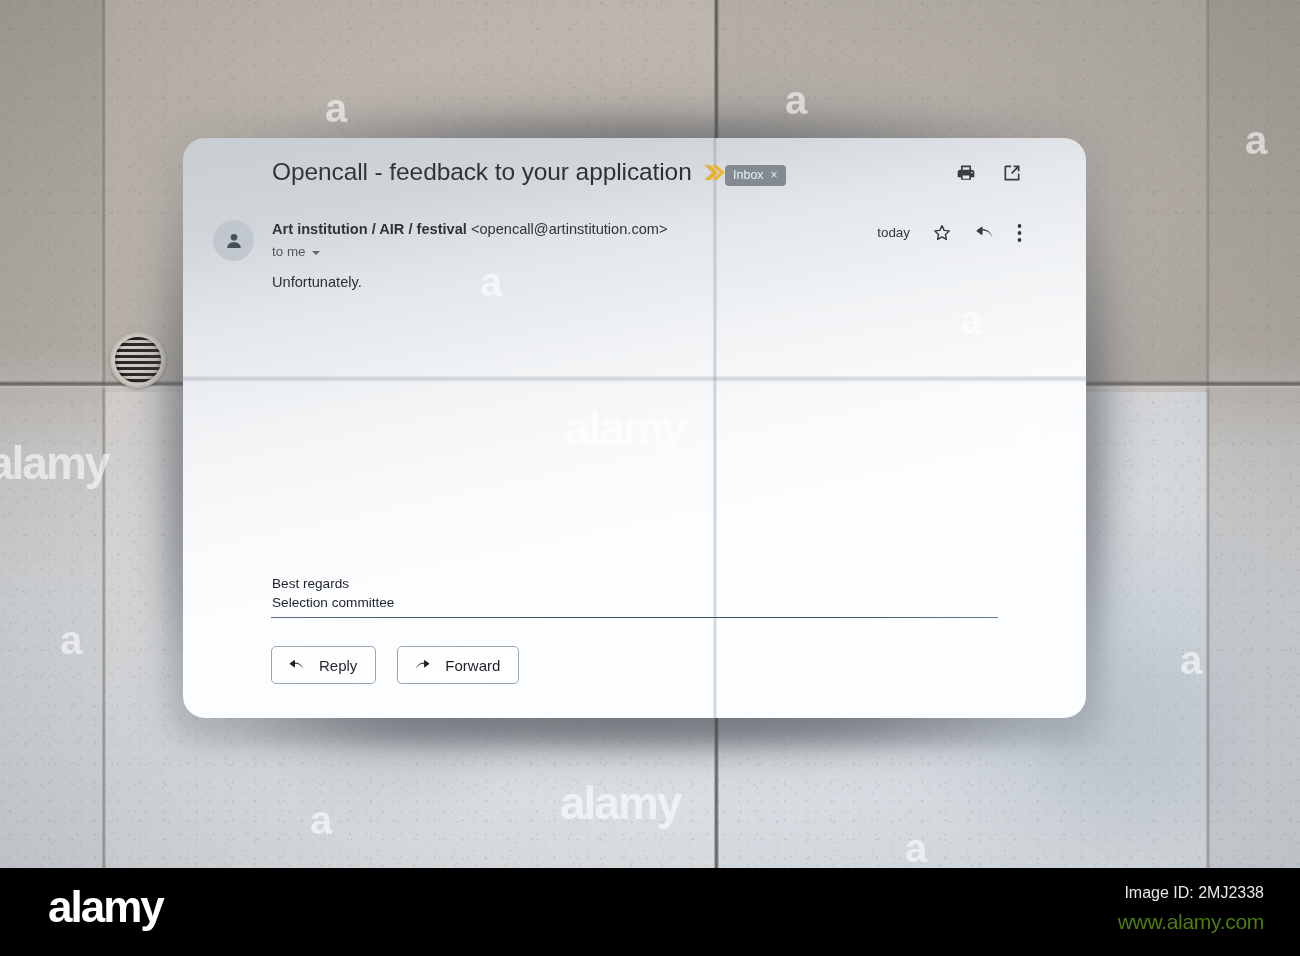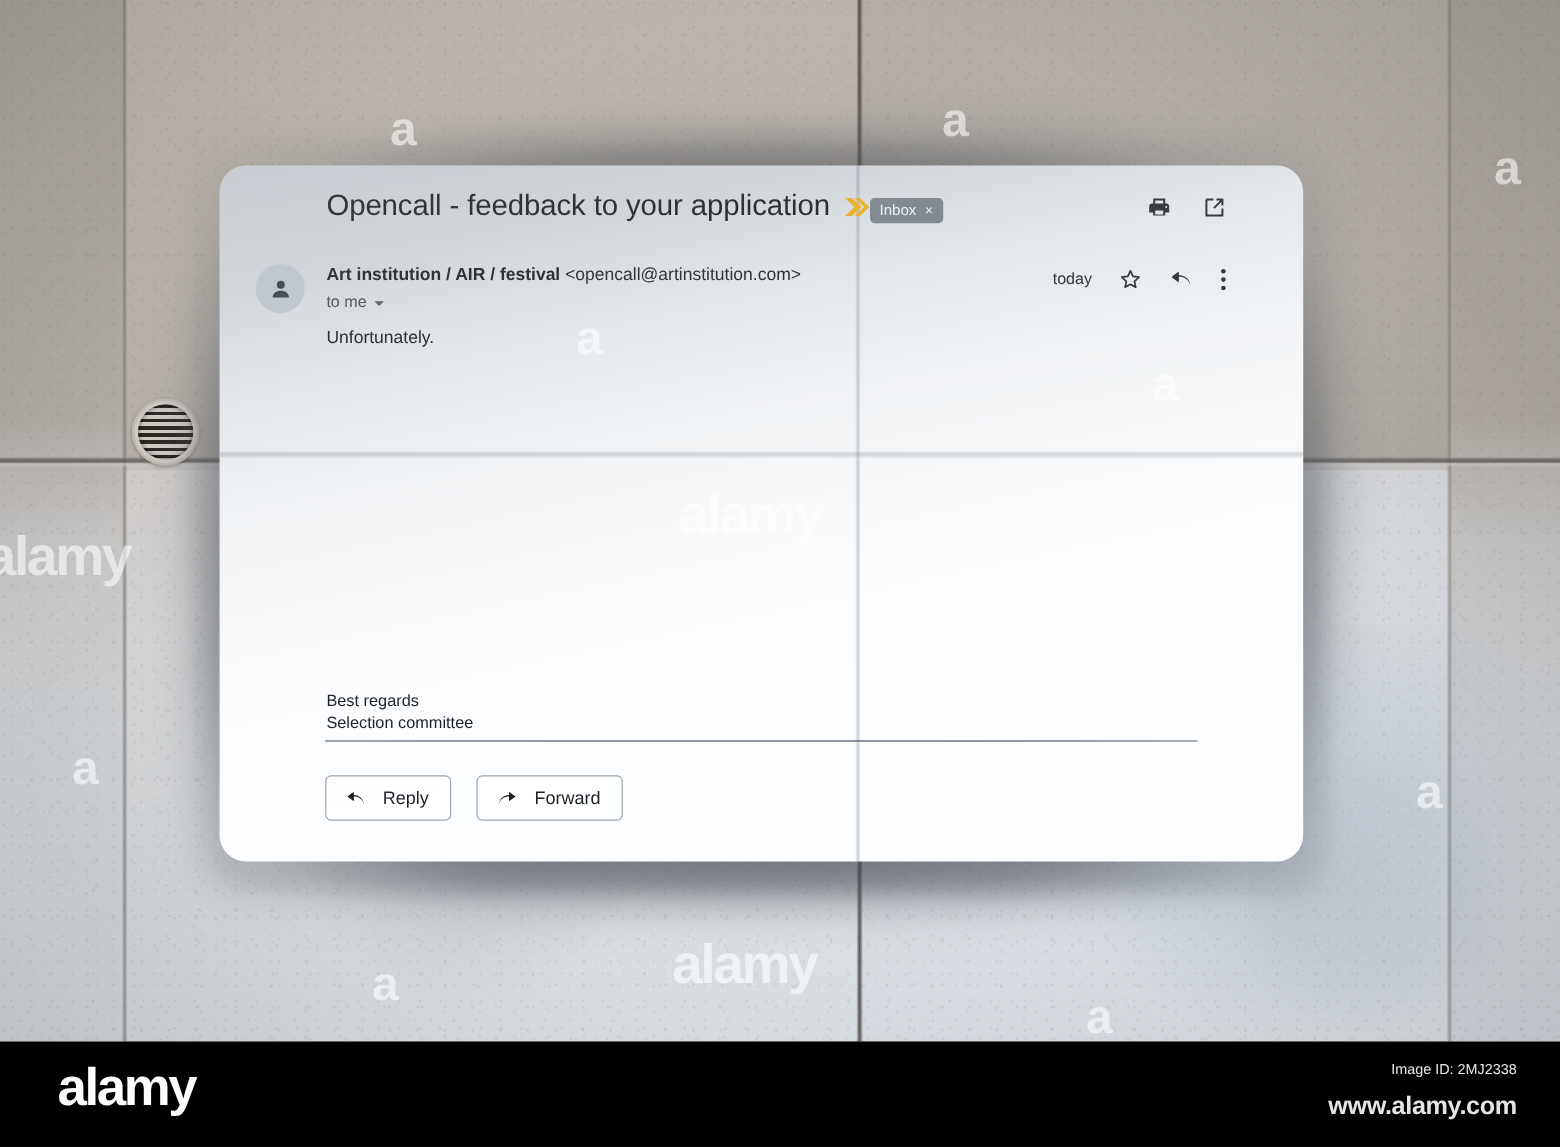--- a/index.html
+++ b/index.html
@@ -391,29 +391,29 @@
     color: #fff;
     font-size: 44px;
     font-weight: bold;
     letter-spacing: -2px;
     font-family: "Liberation Sans", sans-serif;
   }
   .footer-id {
     position: absolute;
     right: 36px; top: 16px;
     color: #e8e8e8;
-    font-size: 12px;
+    font-size: 16px;
     font-family: "Liberation Sans", sans-serif;
   }
   .footer-url {
     position: absolute;
     right: 36px; top: 42px;
-    color: #e5e5e5;
+    color: #4d7c0f;
     font-size: 21px;
-    font-weight: bold;
+    font-weight: normal;
     letter-spacing: -.3px;
     font-family: "Liberation Sans", sans-serif;
   }
 </style>
 </head>
 <body>
 
 <div id="scene">
 
   <div class="wall-base"></div>

